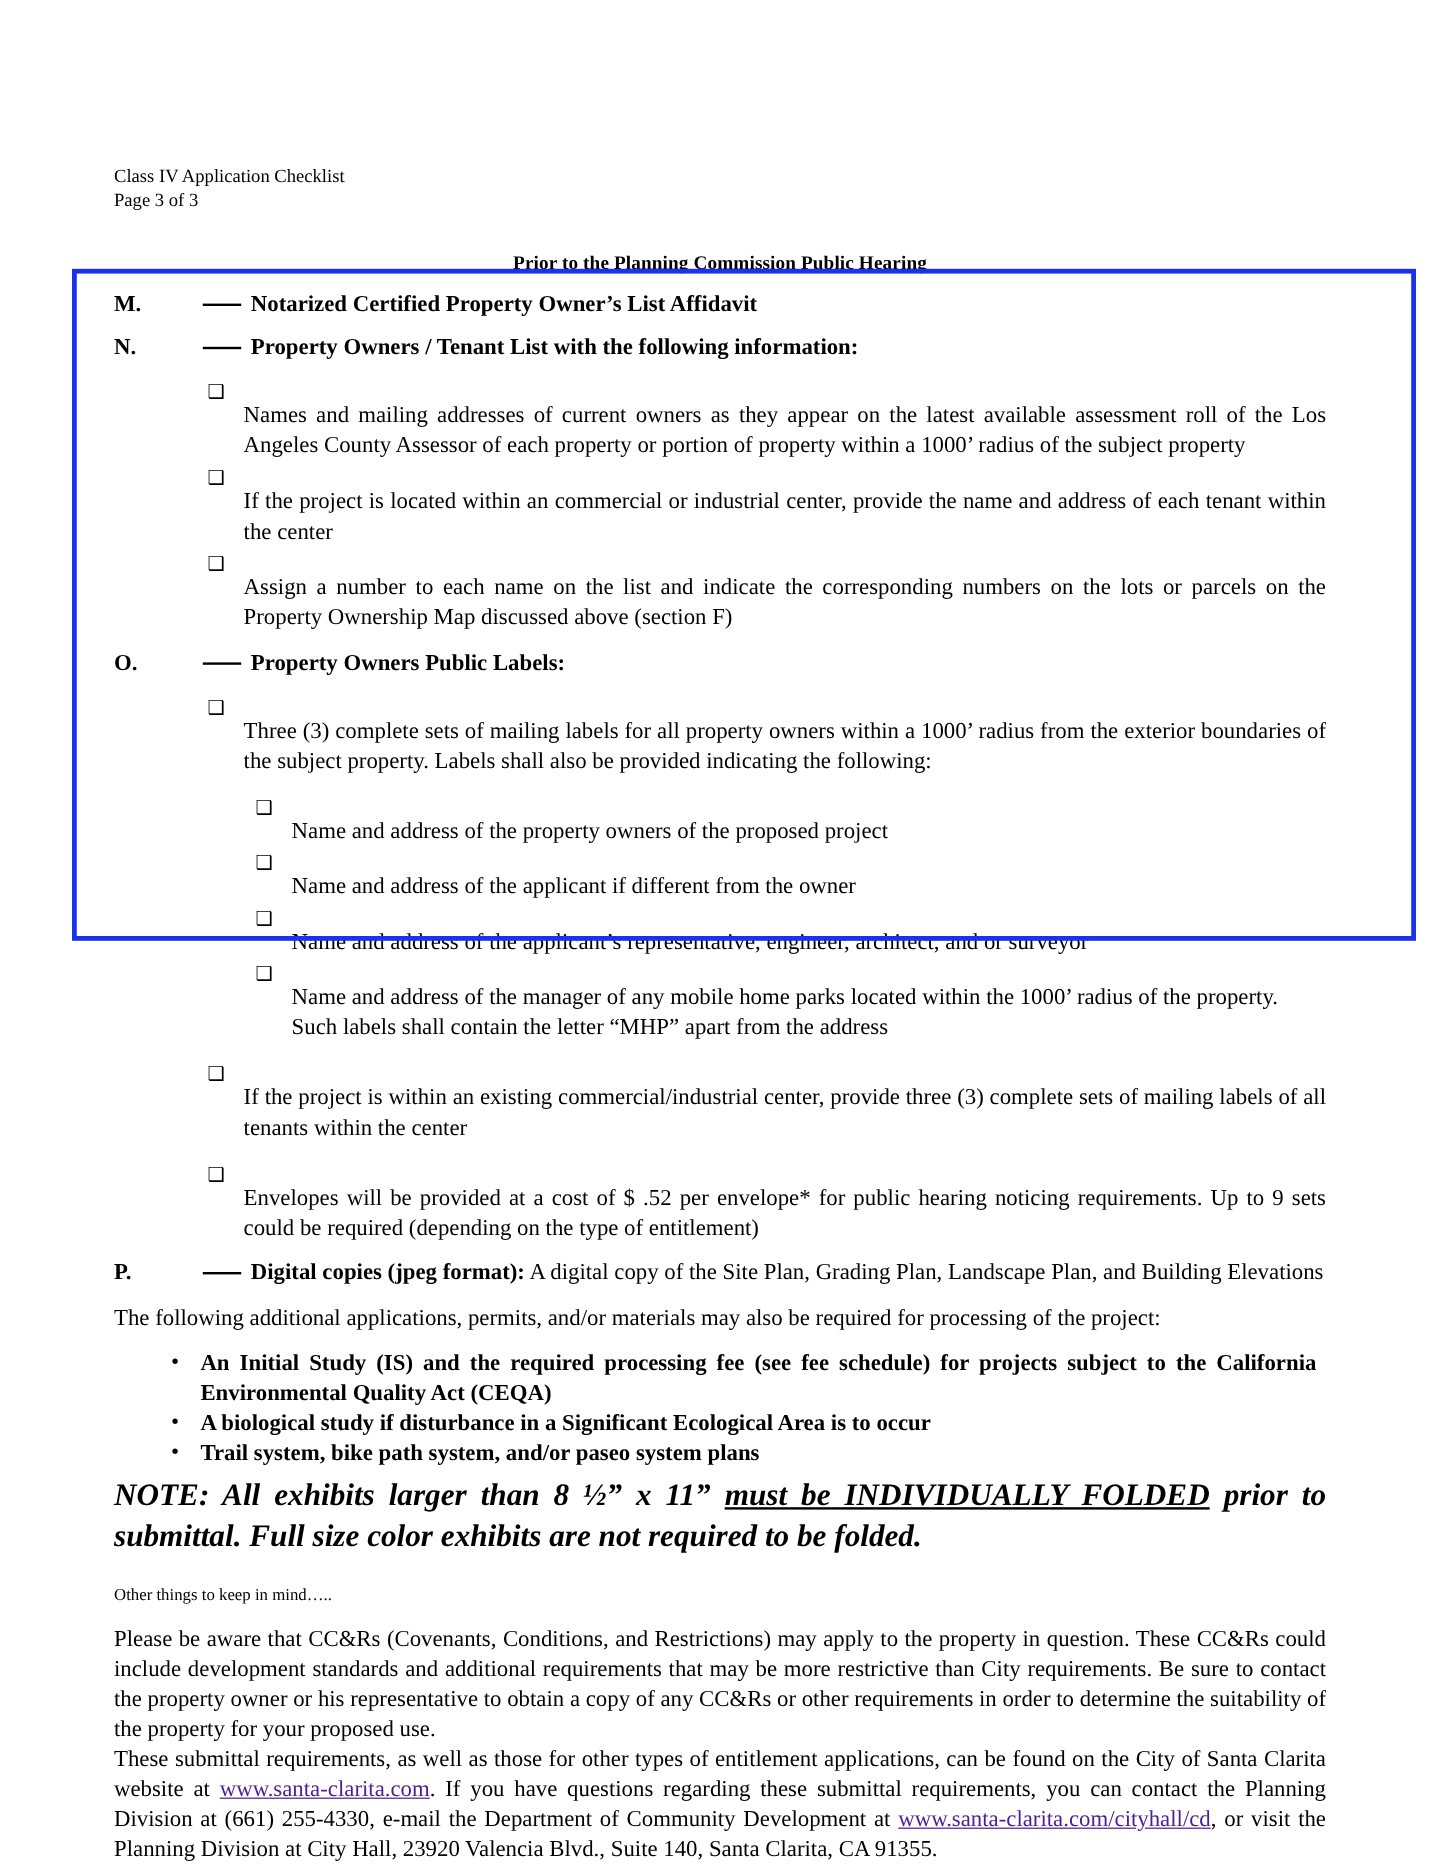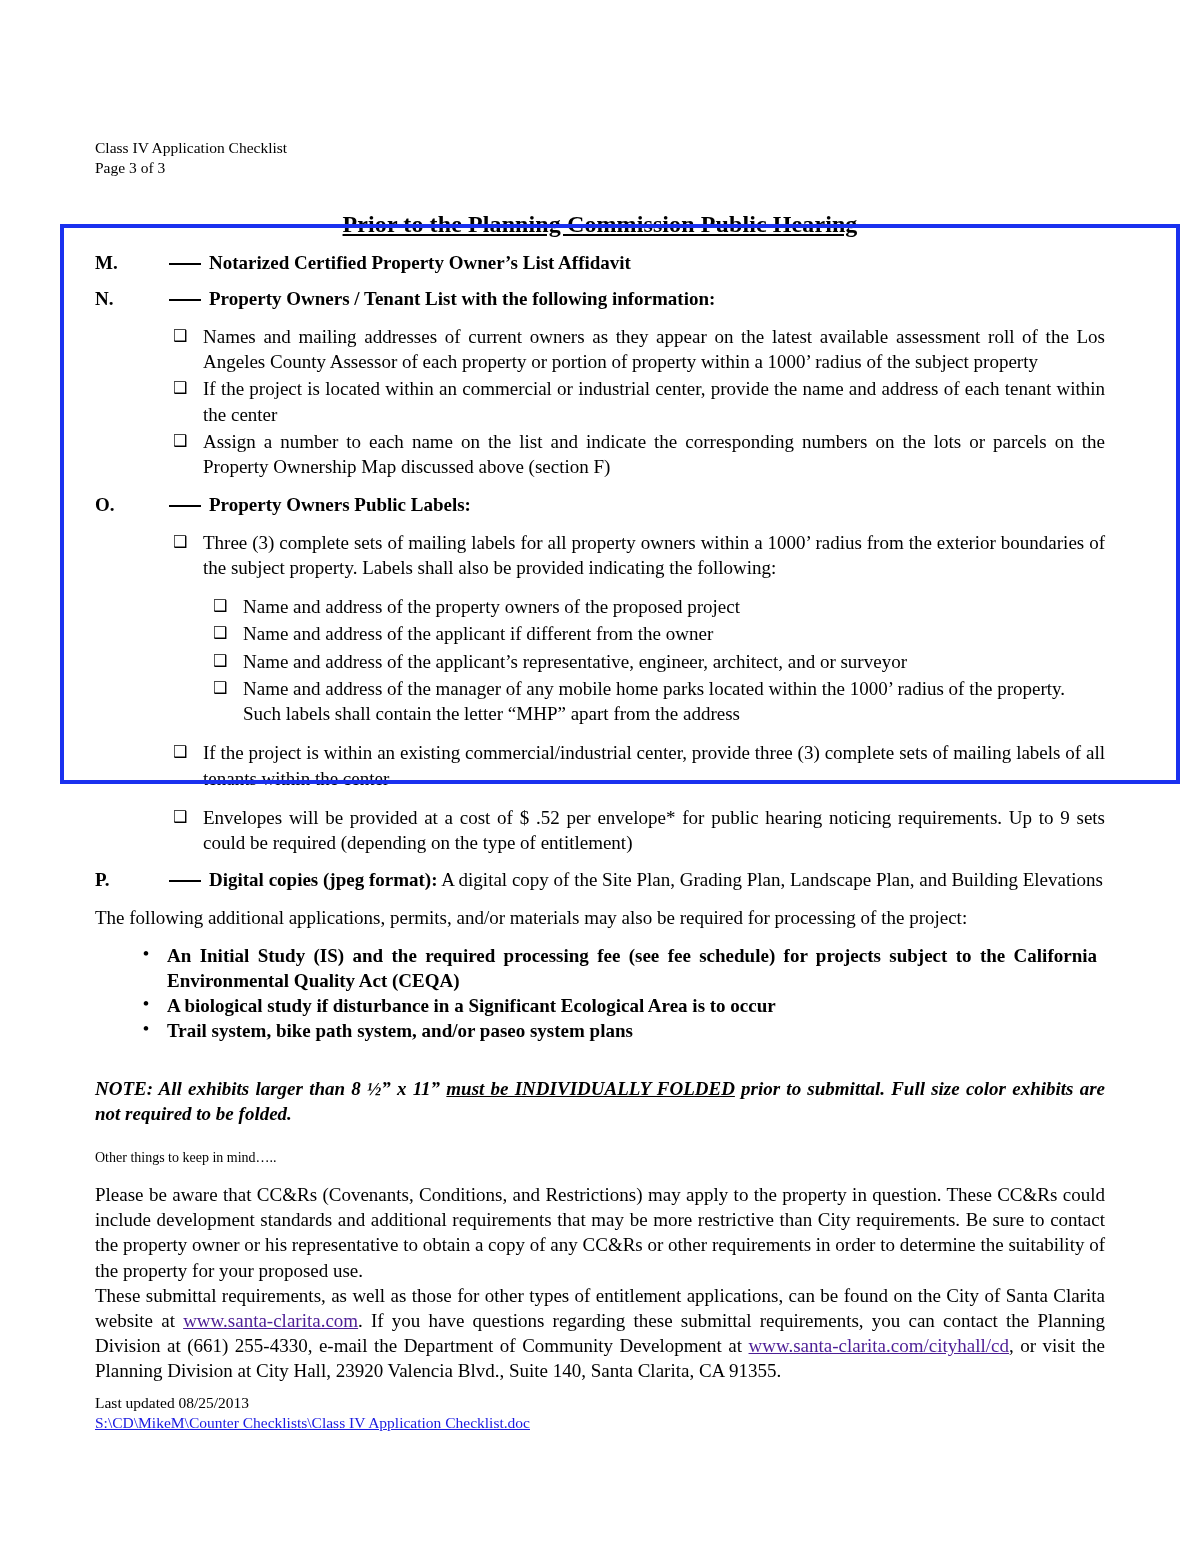--- a/index.html
+++ b/index.html
@@ -32,21 +32,21 @@
   .doc-header {
     font-size: 15.5px;
     line-height: 1.32;
     margin-bottom: 0;
   }
   .doc-header div { white-space: nowrap; }
 
   .section-title {
     text-align: center;
     font-weight: bold;
-    font-size: 24px;
+    font-size: 16px;
     text-decoration: underline;
     margin-top: 32px;
     margin-bottom: 8px;
     letter-spacing: 0.1px;
   }
 
   
   .blue-box {
     position: absolute;
     left: 60px;
@@ -101,20 +101,21 @@
   .cbrow .cb {
     flex: 0 0 30px;
     width: 30px;
     font-size: 16px;
     line-height: 1.45;
     font-family: "DejaVu Sans", sans-serif;
   }
   .cbrow .cbtext {
     flex: 1;
     text-align: justify;
+    margin-top: 19px;
   }
   .cbrow.nested {
     margin-left: 118px;
   }
   .cbrow.nested .cbtext {
     text-align: left;
   }
   .cbrow.gap { margin-top: 14px; }
 
   .sub-note {
@@ -147,26 +148,26 @@
     text-align: center;
     font-size: 17px;
   }
   .bullet .btext {
     flex: 1;
     text-align: justify;
     max-width: 930px;
   }
 
   .note-para {
-    font-size: 19px;
+    font-size: 26px;
     font-style: italic;
     font-weight: bold;
     line-height: 1.33;
     text-align: justify;
-    margin-top: 32px;
+    margin-top: 4px;
   }
   .note-para u { text-decoration: underline; }
 
   .other-things {
     font-size: 14px;
     margin-top: 24px;
   }
 
   .body-para {
     font-size: 19px;

